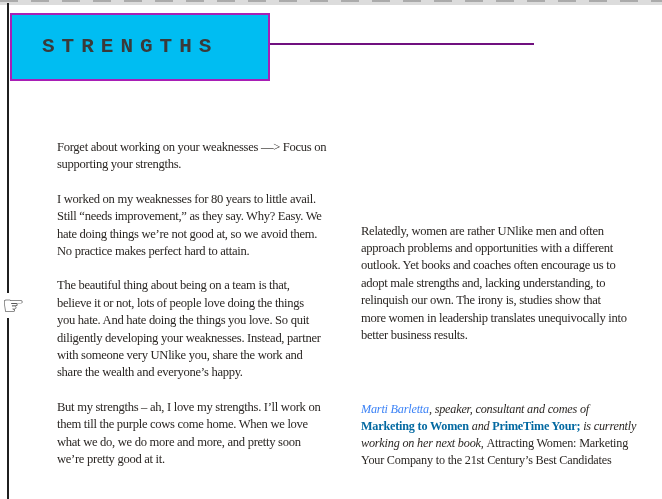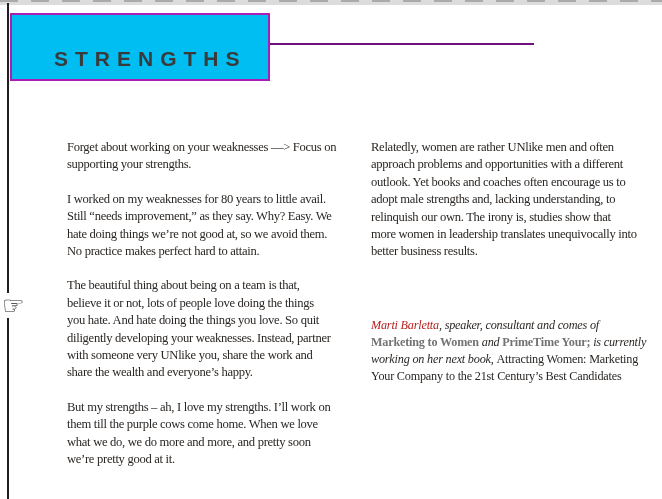--- a/index.html
+++ b/index.html
@@ -28,22 +28,22 @@
 
   
   .header-box {
     position: absolute; left: 10px; top: 13px;
     width: 256px; height: 64px;
     background: #00BDF2;
     border: 2px solid #A91FB5;
     box-sizing: content-box;
   }
   .header-box h1 {
-    margin: 12px; padding: 0 0 0 30px;
-    font-family: Liberation Sans, sans-serif;
+    margin: 0; padding: 0 0 0 30px;
+    font-family: Liberation Mono, monospace;
     font-weight: bold;
     font-size: 21px;
     line-height: 64px;
     letter-spacing: 7px;
     color: #3a3a3a;
   }
 
   
   .header-rule {
     position: absolute; left: 270px; top: 43px;
@@ -55,22 +55,23 @@
   .manicule {
     position: absolute; left: 2px; top: 293px;
     font-family: "DejaVu Sans", sans-serif;
     font-size: 25px; line-height: 25px;
     color: #1a1a1a;
     background: #ffffff;
   }
 
   
   .columns {
-    position: absolute; left: 67px; top: 139px;
+    position: absolute; left: 57px; top: 139px;
     display: flex;
+    align-items: flex-end;
   }
   .col-left  { width: 288px; margin-right: 16px; }
   .col-right { width: 284px; }
 
   .col p {
     margin: 0 0 17px 0;
     font-size: 12.6px;
     line-height: 17.4px;
     letter-spacing: -0.3px;
     color: #2b2724;
@@ -79,22 +80,22 @@
 
   
   .byline {
     margin-top: 56px !important;
     font-size: 12.2px !important;
     line-height: 17px !important;
     letter-spacing: -0.2px !important;
     white-space: normal !important;
   }
   .byline .it { font-style: italic; }
-  .byline .blue { color: #b91c1c; }
-  .byline .bt { color: #737373; font-weight: 600; }
+  .byline .blue { color: #3b82f6; }
+  .byline .bt { color: #0369a1; font-weight: 600; }
 </style>
 </head>
 <body>
 
 <div class="page">
 
   <div class="top-strip"></div>
   <div class="vline"></div>
 
   <div class="header-box">

